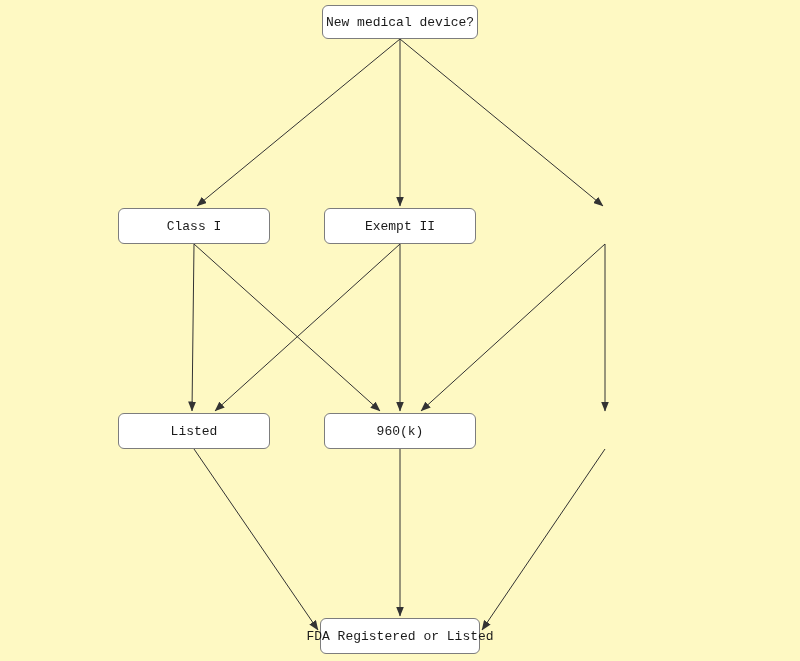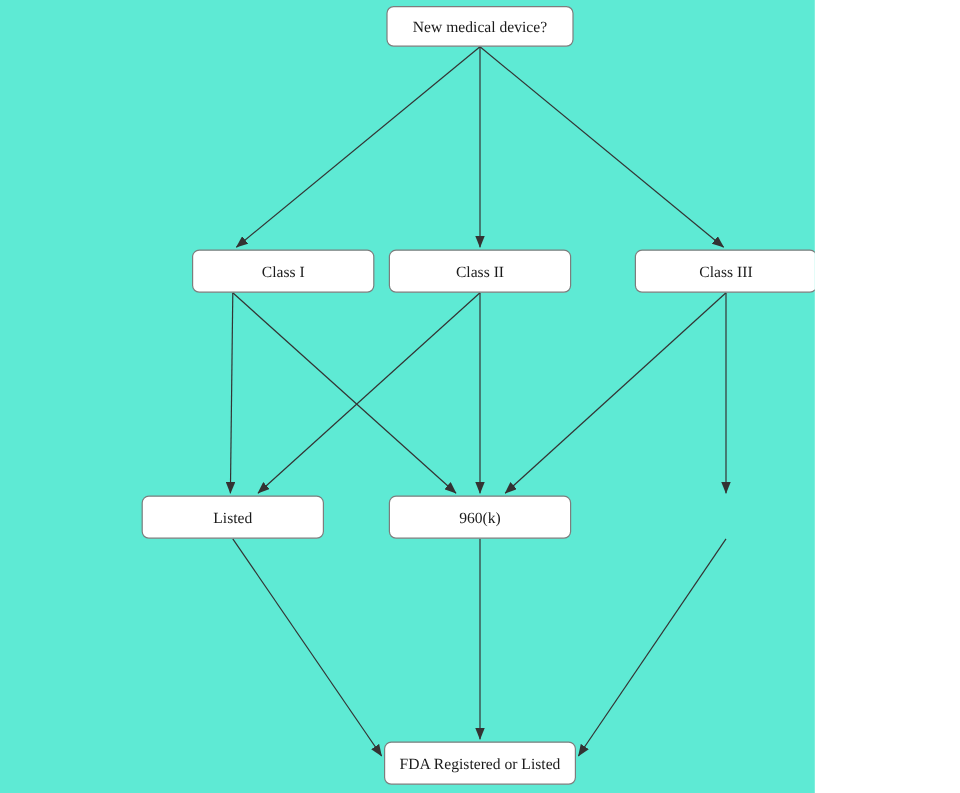--- a/index.html
+++ b/index.html
@@ -2,24 +2,24 @@
 <html><head>
 <meta charset="utf-8">
 <style>
   html, body {
     margin: 0;
     padding: 0;
     background: #ffffff;
   }
   .canvas {
     position: relative;
-    width: 679px;
+    width: 800px;
     height: 661px;
-    background: #5eead4;
-    font-family: Liberation Serif, serif;
+    background: #fef9c3;
+    font-family: Liberation Mono, monospace;
     overflow: hidden;
   }
   .edges-layer {
     position: absolute;
     left: 0;
     top: 0;
     width: 800px;
     height: 661px;
     pointer-events: none;
   }
@@ -58,20 +58,19 @@
       <line x1="400" y1="244" x2="215" y2="411" stroke="#333333" stroke-width="1" marker-end="url(#arrow)"></line>
       <line x1="400" y1="244" x2="400" y2="411" stroke="#333333" stroke-width="1" marker-end="url(#arrow)"></line>
       <line x1="605" y1="244" x2="421" y2="411" stroke="#333333" stroke-width="1" marker-end="url(#arrow)"></line>
       <line x1="605" y1="244" x2="605" y2="411" stroke="#333333" stroke-width="1" marker-end="url(#arrow)"></line>
       <line x1="194" y1="449" x2="318" y2="630" stroke="#333333" stroke-width="1" marker-end="url(#arrow)"></line>
       <line x1="400" y1="449" x2="400" y2="616" stroke="#333333" stroke-width="1" marker-end="url(#arrow)"></line>
       <line x1="605" y1="449" x2="482" y2="630" stroke="#333333" stroke-width="1" marker-end="url(#arrow)"></line>
     </svg>
 
   <div class="node" style="left: 322px; top: 5px; width: 156px; height: 34px; border-color: rgb(125, 125, 125); background: rgb(255, 255, 255); color: rgb(26, 26, 26);">New medical device?</div>
-  <div class="node" style="left: 118px; top: 208px; width: 152px; height: 36px; border-color: rgb(125, 125, 125); background: rgb(255, 255, 255); color: rgb(26, 26, 26); margin-left: 42px;">Class I</div>
-  <div class="node" style="left: 324px; top: 208px; width: 152px; height: 36px; border-color: rgb(125, 125, 125); background: rgb(255, 255, 255); color: rgb(26, 26, 26);">Class II</div>
-  <div class="node" style="left: 529px; top: 208px; width: 152px; height: 36px; border-color: rgb(125, 125, 125); background: rgb(255, 255, 255); color: rgb(26, 26, 26);">Class III</div>
+  <div class="node" style="left: 118px; top: 208px; width: 152px; height: 36px; border-color: rgb(125, 125, 125); background: rgb(255, 255, 255); color: rgb(26, 26, 26);">Class I</div>
+  <div class="node" style="left: 324px; top: 208px; width: 152px; height: 36px; border-color: rgb(125, 125, 125); background: rgb(255, 255, 255); color: rgb(26, 26, 26);">Exempt II</div>
   <div class="node" style="left: 118px; top: 413px; width: 152px; height: 36px; border-color: rgb(125, 125, 125); background: rgb(255, 255, 255); color: rgb(26, 26, 26);">Listed</div>
   <div class="node" style="left: 324px; top: 413px; width: 152px; height: 36px; border-color: rgb(125, 125, 125); background: rgb(255, 255, 255); color: rgb(26, 26, 26);">960(k)</div>
   <div class="node" style="left: 320px; top: 618px; width: 160px; height: 36px; border-color: rgb(125, 125, 125); background: rgb(255, 255, 255); color: rgb(26, 26, 26);">FDA Registered or Listed</div>
 
 </div>
 
 </body></html>

